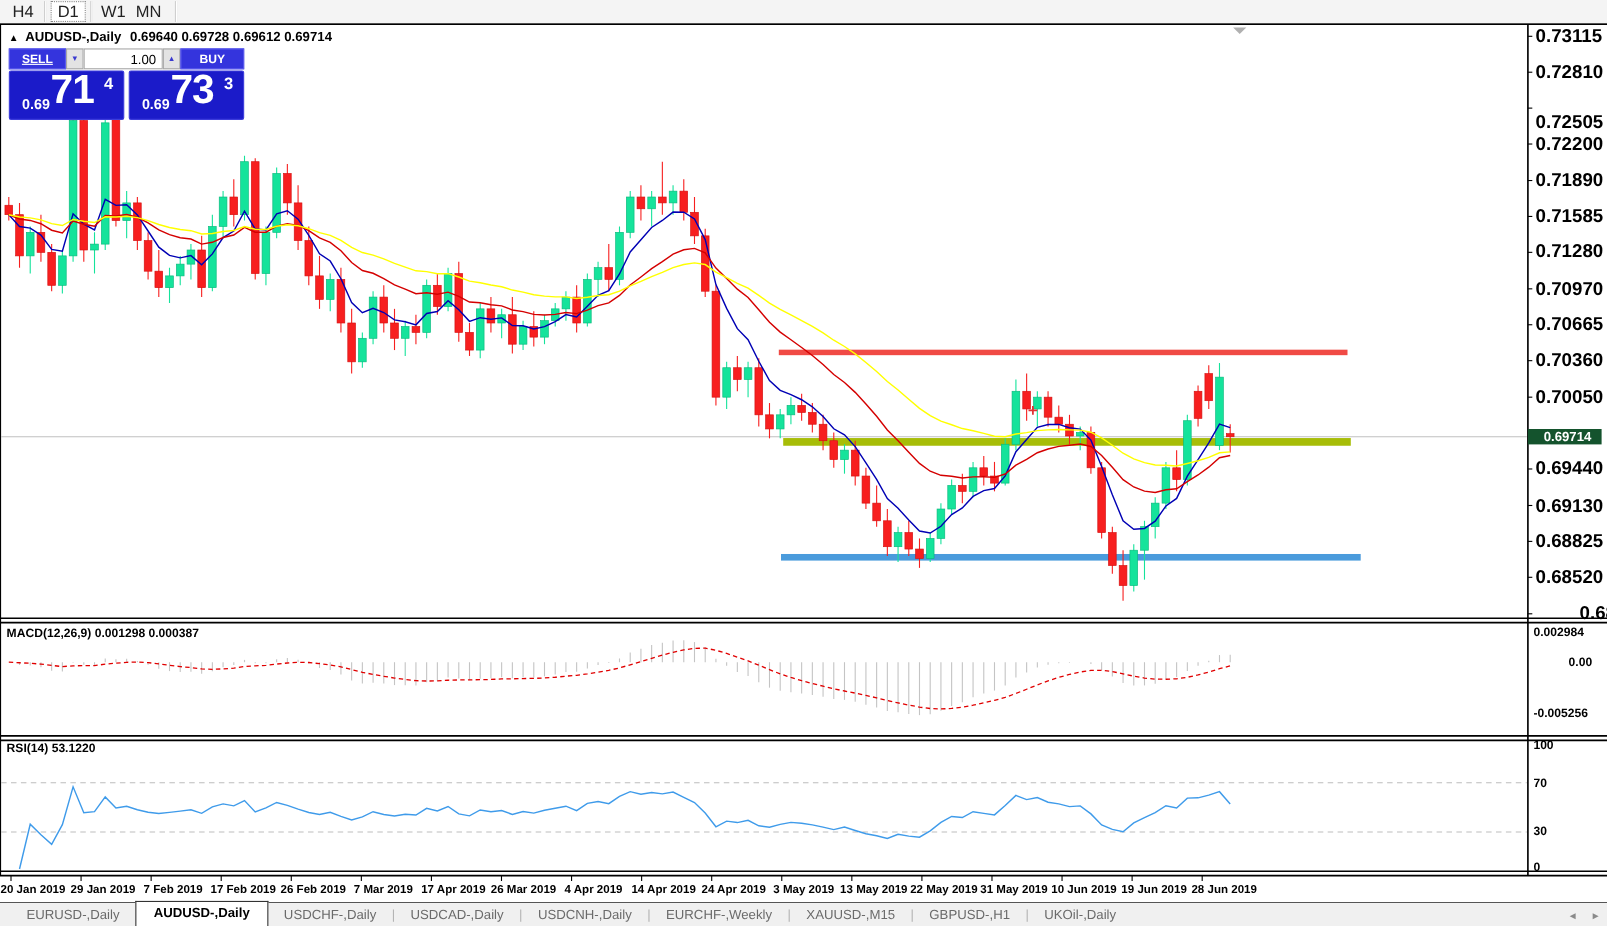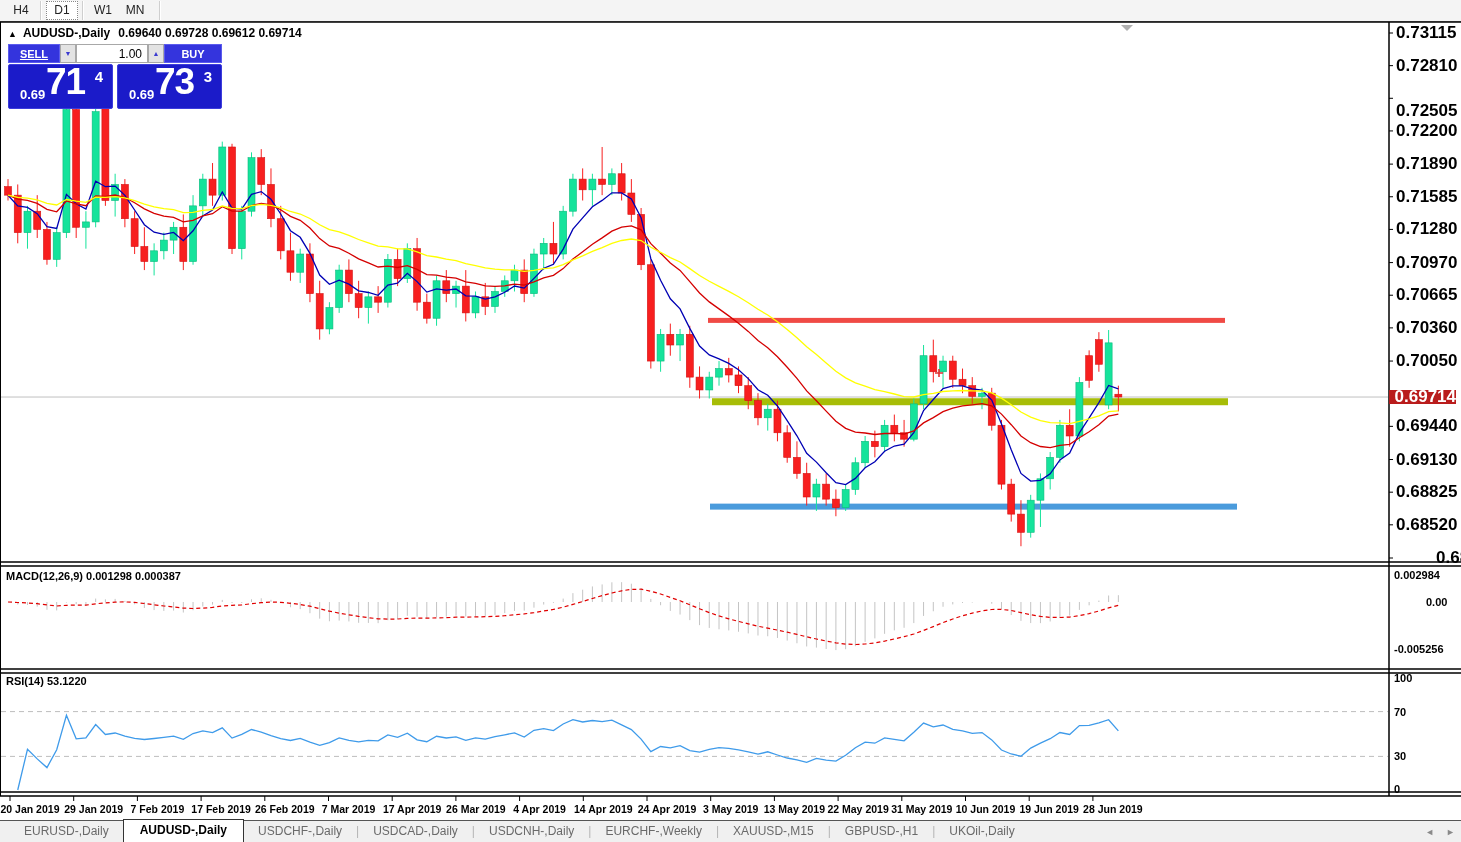--- a/index.html
+++ b/index.html
@@ -1,19 +1,19 @@
 <!DOCTYPE html>
 <html><head>
 <meta charset="utf-8">
 <style>
   html,body{margin:0;padding:0;background:#fff;font-family:"Liberation Sans",sans-serif;}
   #root{position:relative;width:1461px;height:842px;overflow:hidden;background:#fff;}
   
   #toolbar{position:absolute;left:0;top:0;width:1461px;height:21px;background:#f4f4f4;border-bottom:1px solid #9a9a9a;display:flex;align-items:center;}
-  .tfbtn{height:17px;line-height:17px;min-width:24px;text-align:center;font-size:12px;color:#222;margin:0 1px;padding:0 3px;cursor:default;}
+  .tfbtn{height:17px;line-height:17px;min-width:24px;text-align:center;font-size:15px;color:#222;margin:0 1px;padding:0 3px;cursor:default;}
   .tfbtn.active{background:#ffffff;border:1px dotted #888;}
   .tfsep{width:1px;height:19px;background:#cfcfcf;border-right:1px solid #fff;margin:0 3px;}
   
   #canvas{position:absolute;left:0;top:0;z-index:1;}
   
   #chart-title{position:absolute;left:8px;top:26px;z-index:3;font-size:12px;font-weight:700;color:#000;white-space:nowrap;}
   #chart-title .arrow{font-size:9px;margin-right:6px;}
   #chart-title .ohlc{margin-left:8px;}
   
   #trade-panel{position:absolute;left:8px;top:44px;width:214px;z-index:4;}
@@ -24,21 +24,21 @@
   .spin{width:14px;background:#e3e3e3;border:1px solid #a8a8a8;color:#3a3ad0;font-size:7px;display:flex;align-items:center;justify-content:center;cursor:pointer;}
   #volume-box{flex:1;background:#fff;border:1px solid #a8a8a8;font-size:12px;color:#000;display:flex;align-items:center;justify-content:flex-end;padding-right:5px;cursor:text;}
   #tp-row2{display:flex;margin-top:1px;gap:4px;}
   .px-box{position:relative;height:43px;background:#1b1bc9;border:1px solid #3c3cdc;border-radius:2px;flex:1;color:#fff;cursor:pointer;}
   .px-small{position:absolute;left:11px;bottom:6px;font-size:13px;font-weight:700;}
   .px-big{position:absolute;left:37px;top:-4px;font-size:37px;font-weight:700;letter-spacing:-1px;}
   .px-sup{position:absolute;right:9px;top:3px;font-size:15px;font-weight:700;}
   
   .ptick{position:absolute;left:1396px;font-size:17px;font-weight:700;color:#000;z-index:2;transform:translateY(-50%);white-space:nowrap;}
   .itick{position:absolute;left:1394px;font-size:11px;font-weight:700;color:#000;z-index:2;transform:translateY(-50%);white-space:nowrap;}
-  #cur-price{position:absolute;left:1389px;width:62px;height:14px;background:#b91c1c;color:#fff;font-size:17px;font-weight:700;text-align:right;padding-left:5px;line-height:14px;z-index:3;}
+  #cur-price{position:absolute;left:1389px;width:62px;height:14px;background:#14532d;color:#fff;font-size:12px;font-weight:700;text-align:center;padding-left:5px;line-height:14px;z-index:3;}
   .ind-label{position:absolute;left:6px;font-size:11px;font-weight:700;color:#000;z-index:2;white-space:nowrap;}
   .dlabel{position:absolute;font-size:10.5px;font-weight:700;color:#000;z-index:2;transform:translateX(-50%);white-space:nowrap;top:803px;}
   
   #tabbar{position:absolute;left:0;top:821px;width:1461px;height:21px;background:#f0f0f0;display:flex;align-items:flex-end;z-index:2;}
   .tab{font-size:12px;color:#6a6a6a;padding:3px 14px 4px 14px;white-space:nowrap;cursor:pointer;}
   .tab.active{background:#fff;color:#000;font-weight:700;border:1px solid #333;border-bottom:none;padding:3px 16px 5px 16px;}
   .tabsep{color:#b4b4b4;font-size:12px;padding-bottom:4px;cursor:default;}
   #tab-scroll{position:absolute;right:6px;top:827px;z-index:3;display:flex;gap:12px;color:#8a8a8a;font-size:9px;}
   #tab-scroll span{cursor:pointer;}
 </style>

